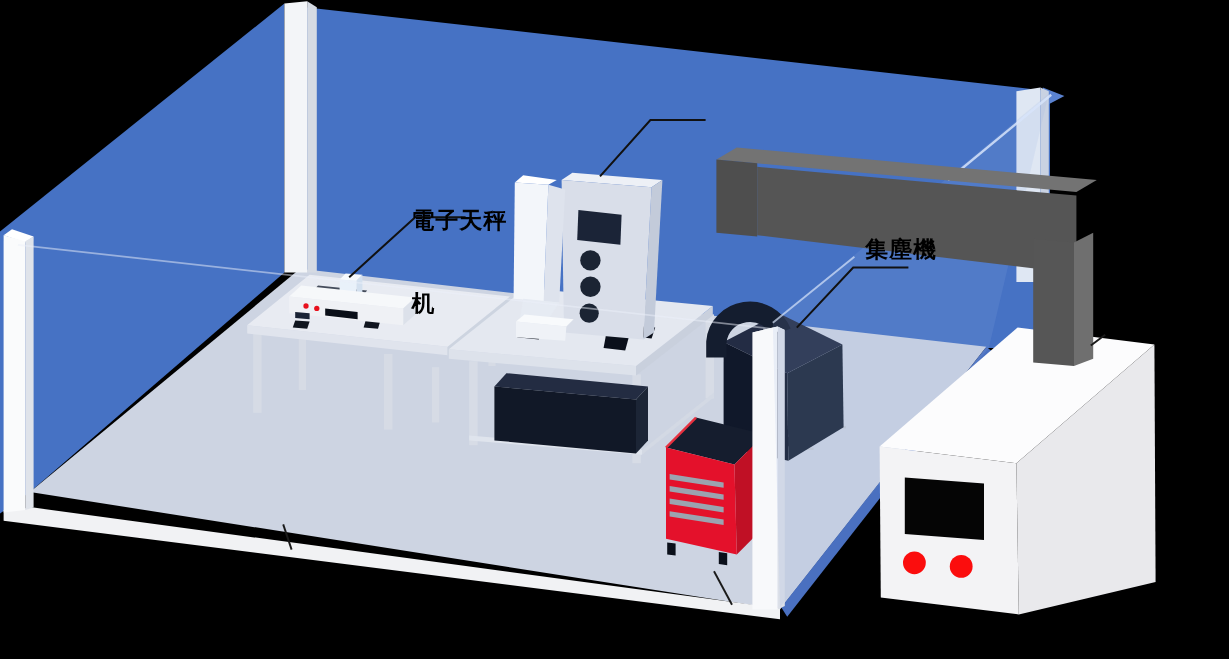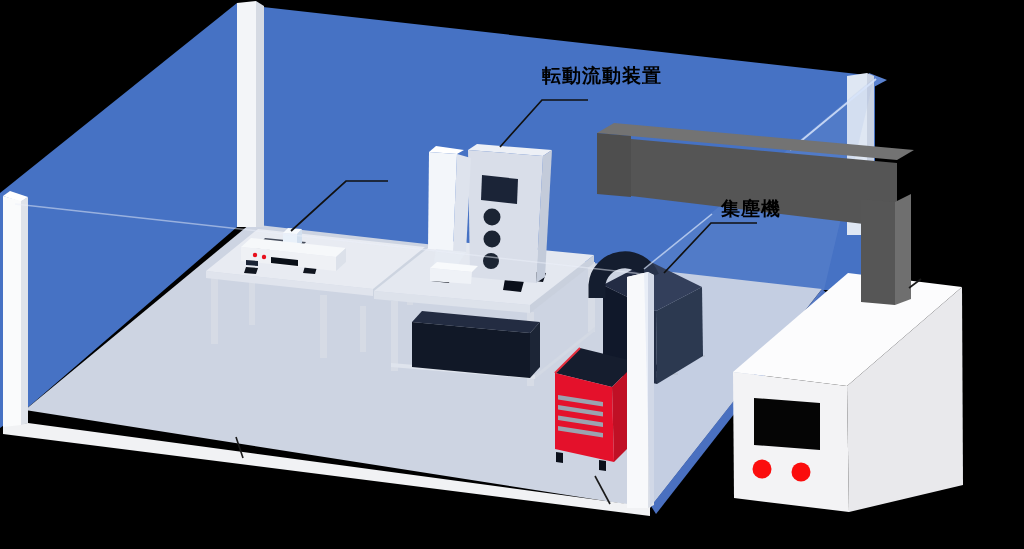--- a/index.html
+++ b/index.html
@@ -167,18 +167,21 @@
     <line x1="909" y1="288" x2="921" y2="279"></line>
   </g>
 
   <g fill="none" stroke="#111111" stroke-width="1.7">
     <polyline points="588,100 542,100 500,147"></polyline>
     <polyline points="388,181 346,181 291,231"></polyline>
     <polyline points="757,223 711,223 664,273"></polyline>
   </g>
 </svg>
 
-<div class="lbl" style="left:542px;top:64px;">転動流動装置</div>
 
+<div class="lbl" style="left:343px;top:127px;">
+  <span style="display:block">電子天秤</span>
+  <span style="display:block">机</span>
+</div>
 
 <div class="lbl" style="left:709px;top:197px;margin-left:12px;">集塵機</div>
 
 </div>
 
 </body></html>

